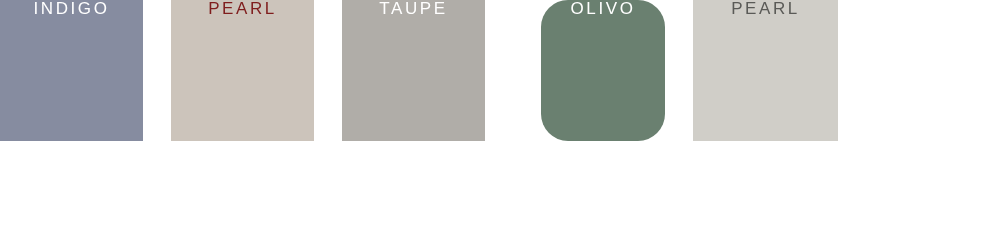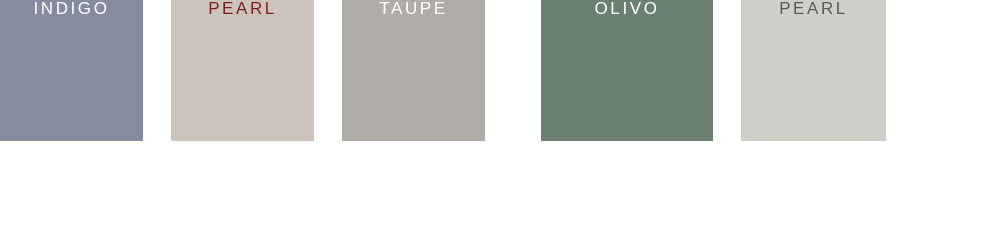--- a/index.html
+++ b/index.html
@@ -82,21 +82,21 @@
 
     <div class="swatch" style="background-color: rgb(176, 173, 168); width: 143px; height: 141px;">
       <span class="swatch-label" style="color: rgb(255, 255, 255);">TAUPE</span>
     </div>
 
     <div class="swatch-gap" style="width: 28px; height: 141px;"></div>
 
 
     <div class="swatch-gap" style="width: 28px; height: 141px;"></div>
 
-    <div class="swatch" style="background-color: rgb(106, 128, 112); width: 172px; height: 141px;">
+    <div class="swatch" style="background-color: rgb(106, 128, 112); width: 124px; height: 141px; border-radius: 27px;">
       <span class="swatch-label" style="color: rgb(255, 255, 255);">OLIVO</span>
     </div>
 
     <div class="swatch-gap" style="width: 28px; height: 141px;"></div>
 
     <div class="swatch" style="background-color: rgb(208, 206, 200); width: 145px; height: 141px;">
       <span class="swatch-label" style="color: rgb(90, 90, 87);">PEARL</span>
     </div>
 
   </div>

